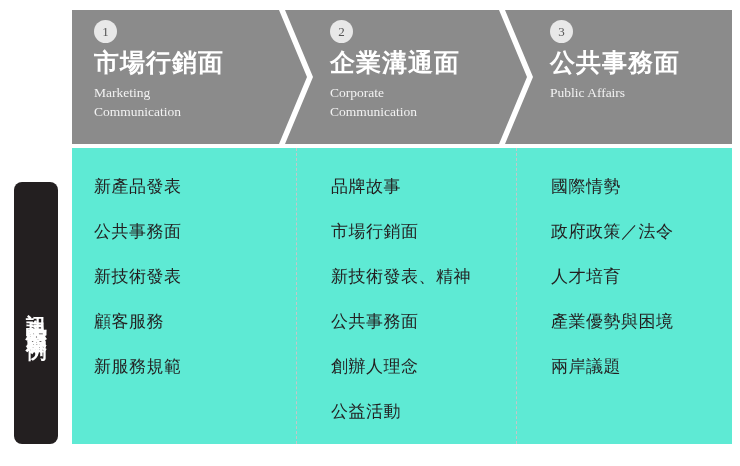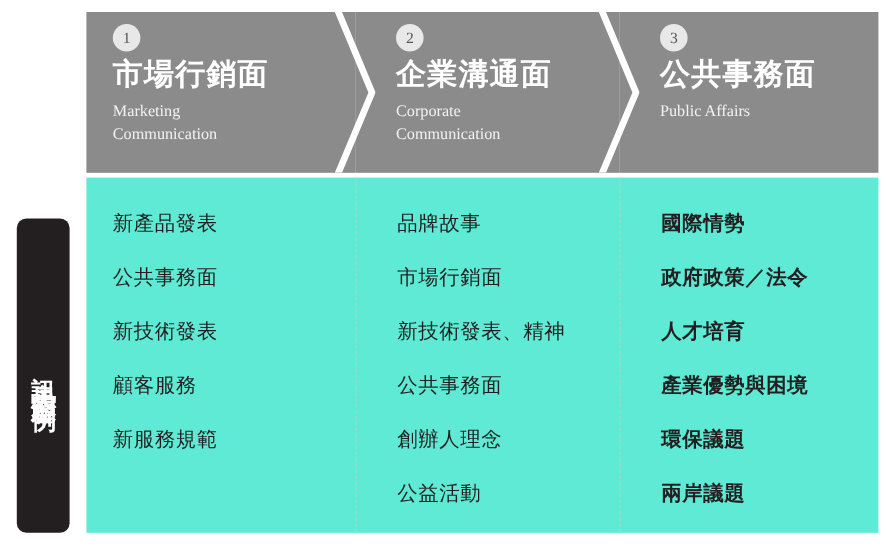--- a/index.html
+++ b/index.html
@@ -123,21 +123,21 @@
   }
   .body-col {
     position: absolute;
     top: 0;
     height: 296px;
     box-sizing: border-box;
     padding-top: 16px;
   }
   .body-col.b0 { left: 0px;   width: 224px; padding-left: 22px; }
   .body-col.b1 { left: 224px; width: 220px; padding-left: 34px; border-left: 1px dashed #c6c6c6; }
-  .body-col.b2 { left: 444px; width: 216px; padding-left: 34px; border-left: 1px dashed #c6c6c6; font-weight: bold; }
+  .body-col.b2 { left: 444px; width: 216px; padding-left: 34px; border-left: 1px dashed #c6c6c6; }
 
   .item {
     font-size: 17px;
     color: #231f20;
     font-family: "Liberation Serif", serif;
     height: 45px;
     line-height: 45px;
     white-space: nowrap;
     letter-spacing: 0.5px;
   }
@@ -205,18 +205,17 @@
       <div class="item">公共事務面</div>
       <div class="item">創辦人理念</div>
       <div class="item">公益活動</div>
     </div>
 
     <div class="body-col b2">
       <div class="item">國際情勢</div>
       <div class="item">政府政策／法令</div>
       <div class="item">人才培育</div>
       <div class="item">產業優勢與困境</div>
-      <div class="item">環保議題</div>
       <div class="item">兩岸議題</div>
     </div>
   </div>
 
 </div>
 
 </body></html>

